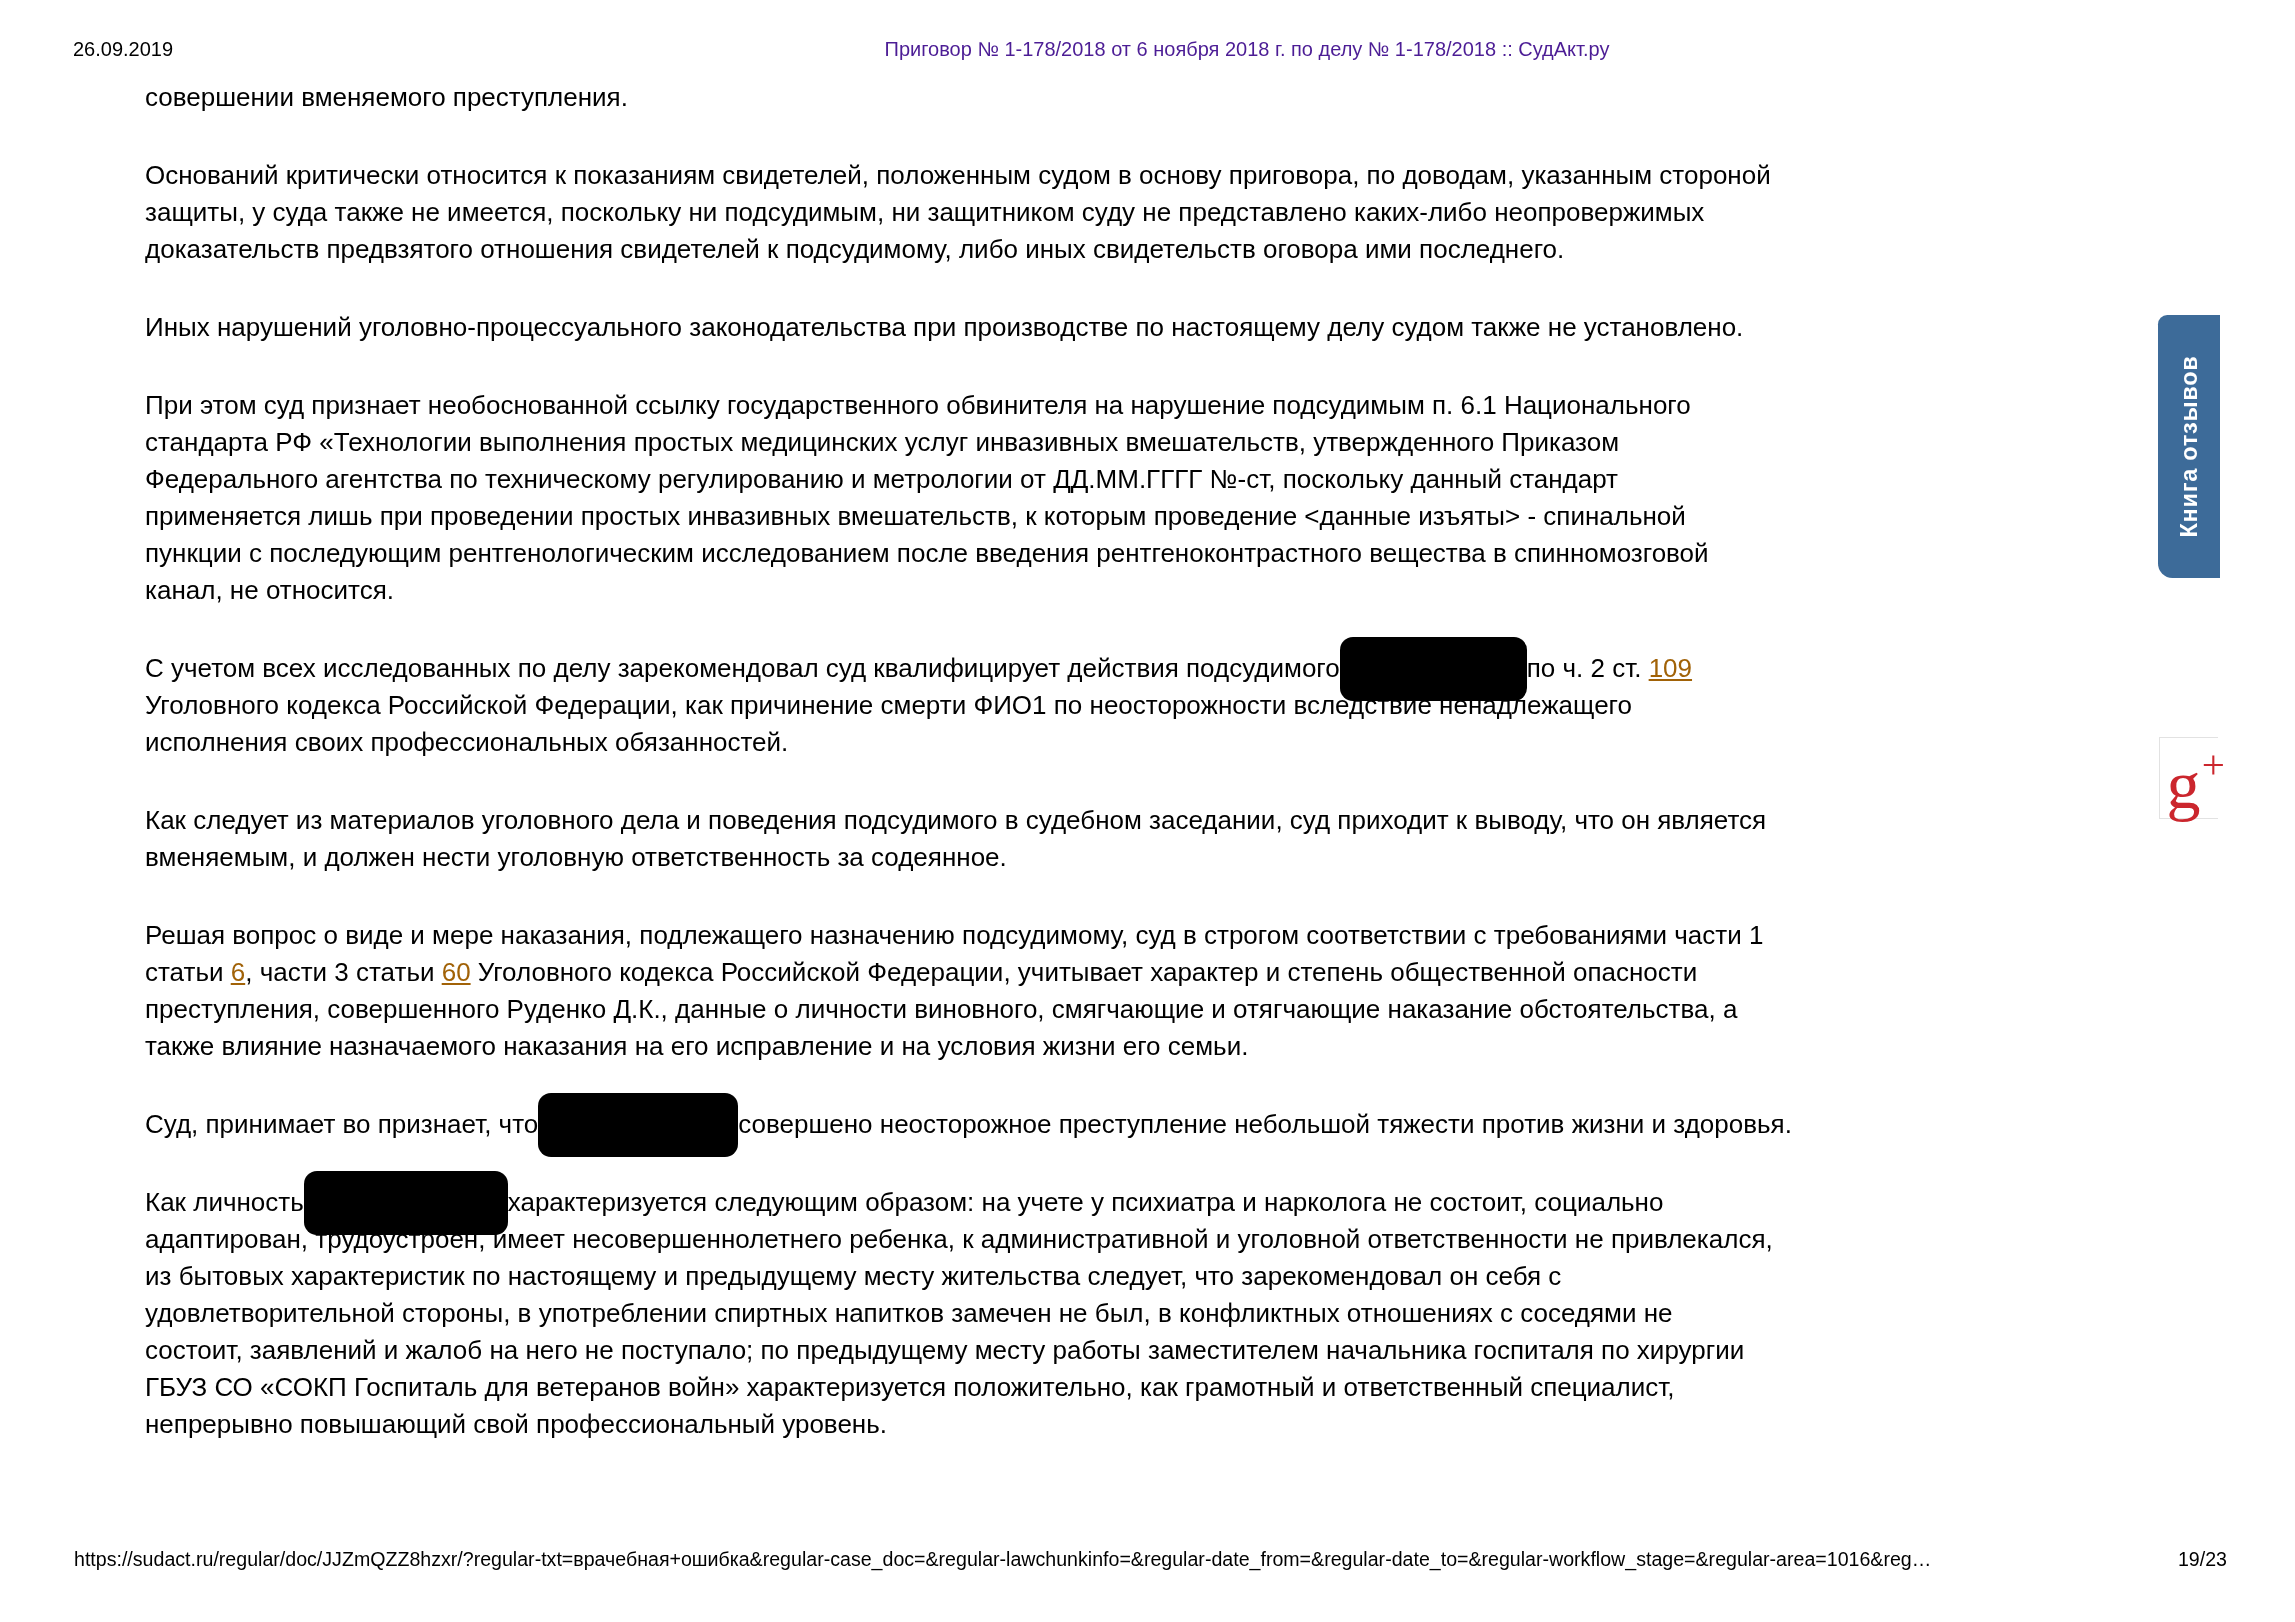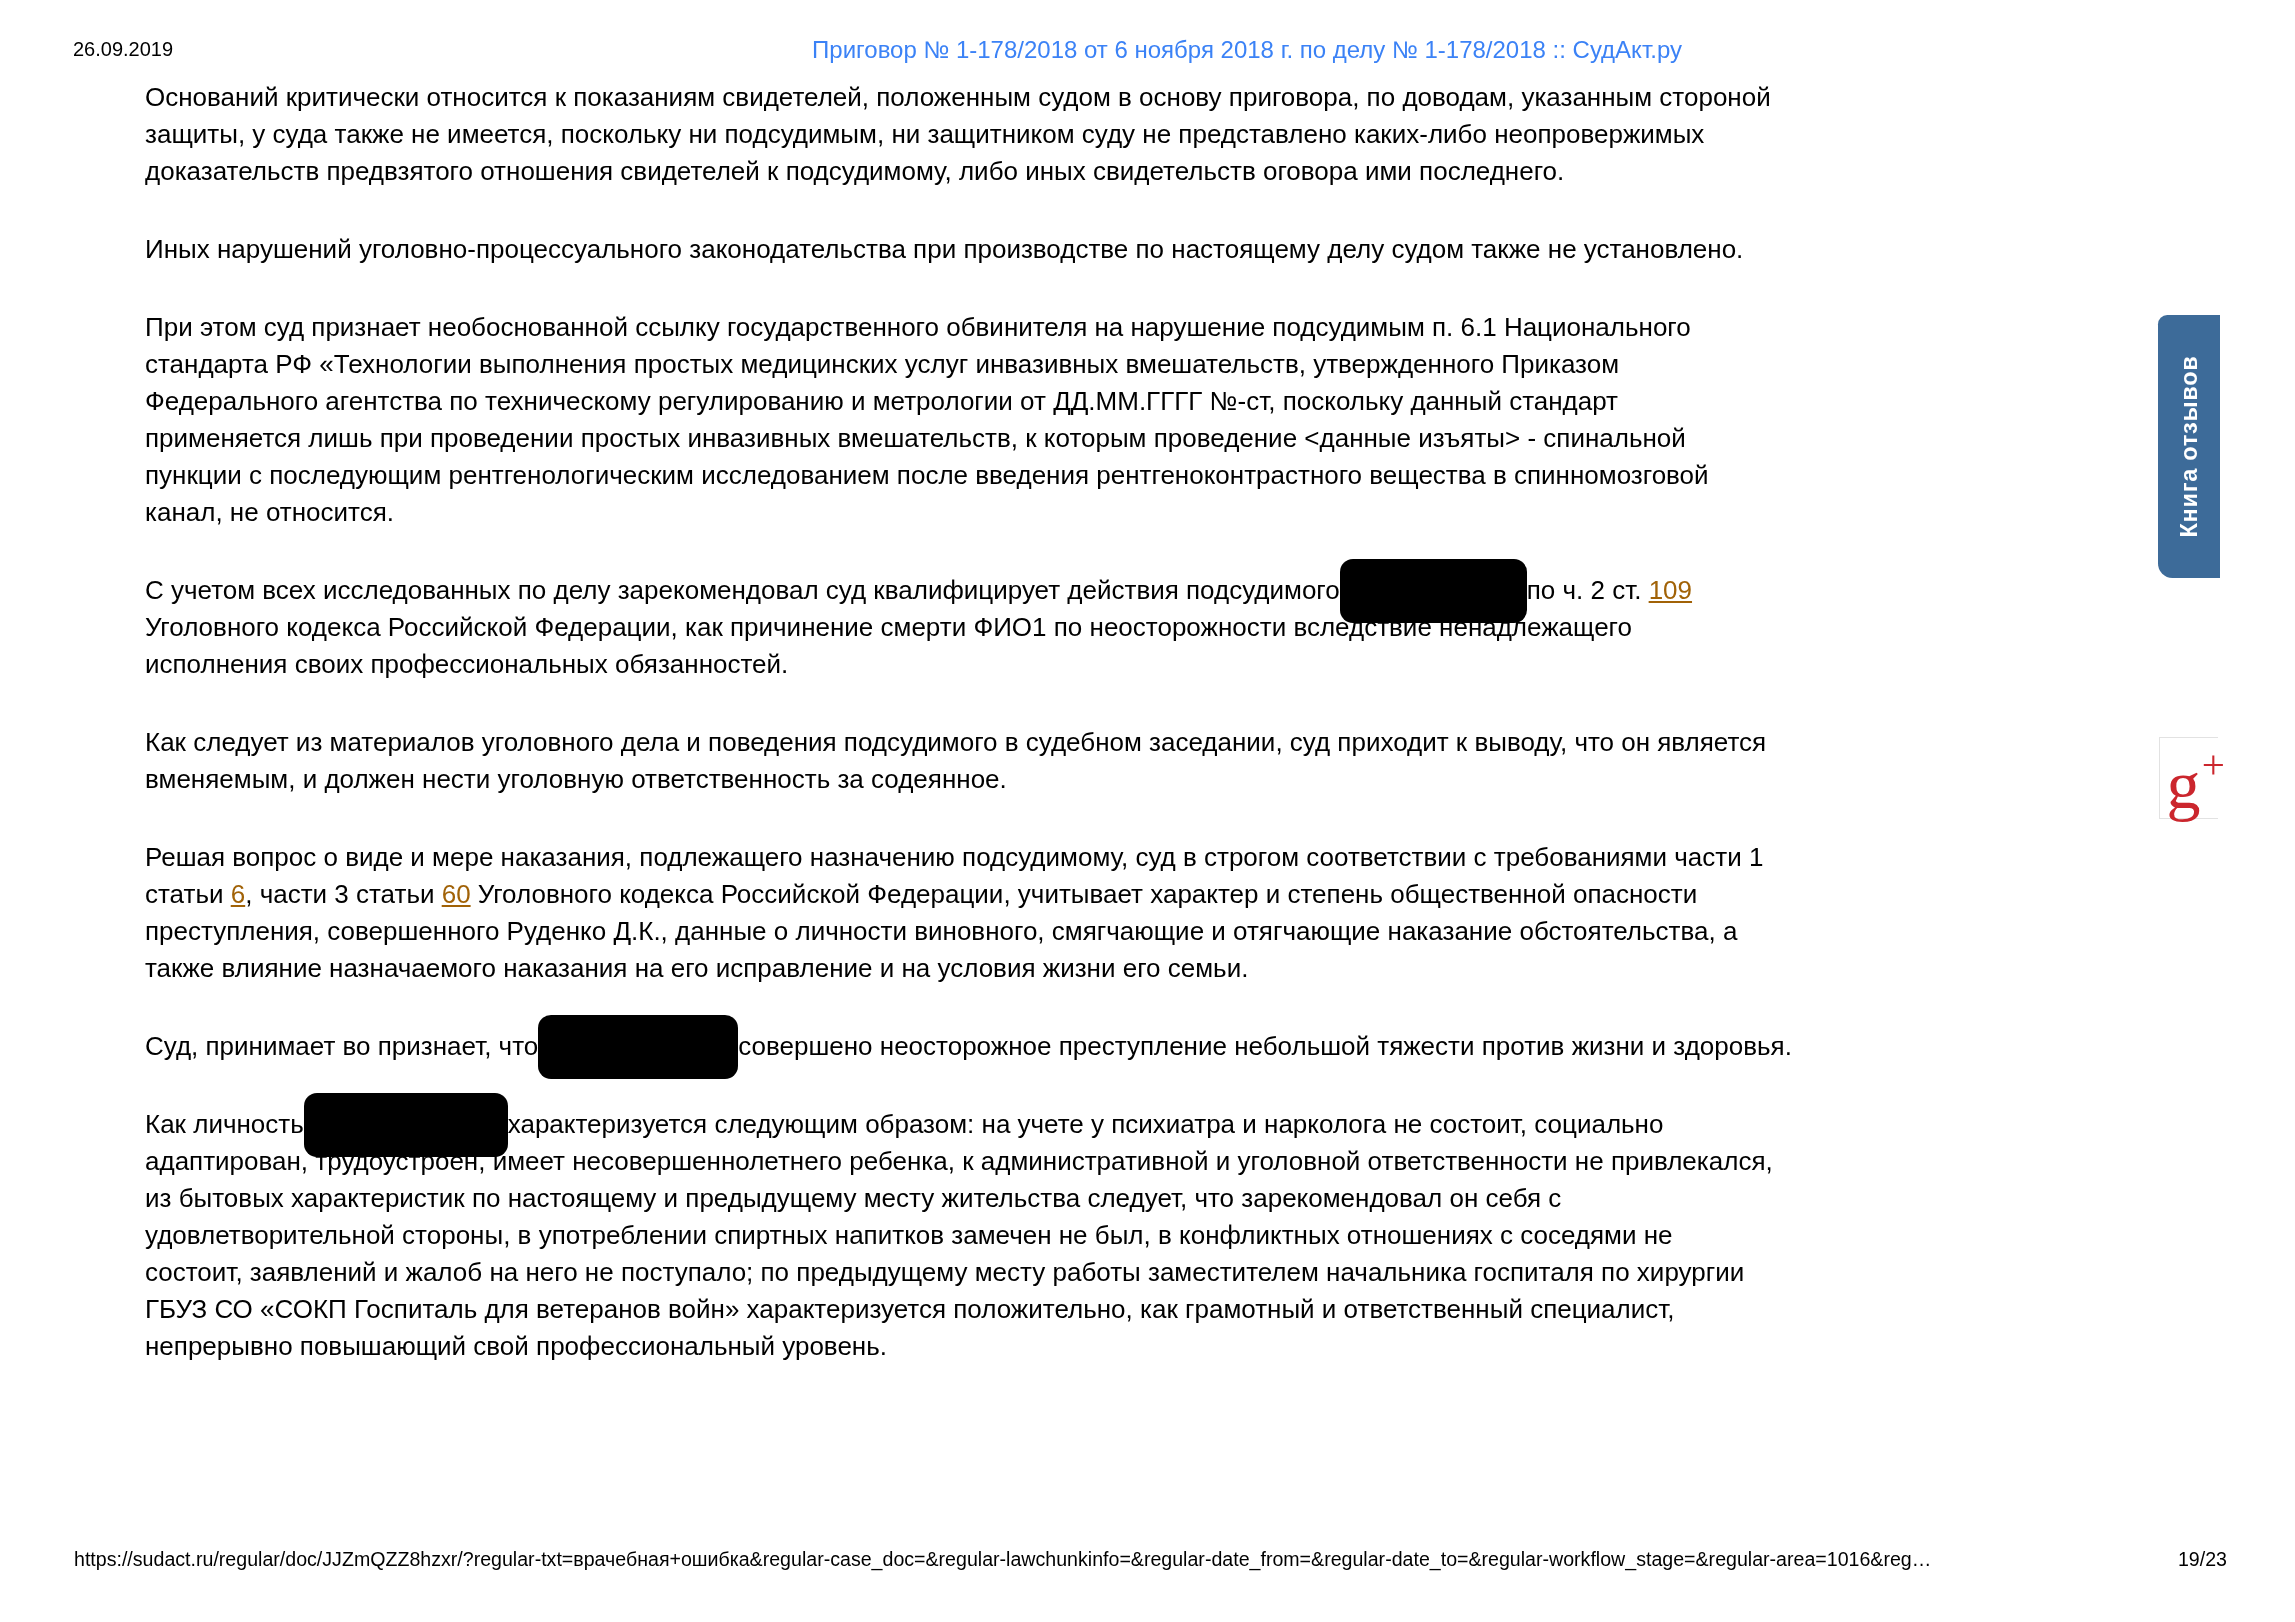--- a/index.html
+++ b/index.html
@@ -15,21 +15,21 @@
 
   
   .hdr-date {
     position: absolute; top: 38px; left: 73px;
     font-size: 20px; line-height: 23.6px; color: #000;
     white-space: nowrap;
   }
   .hdr-title {
     position: absolute; top: 38px; left: 1247px;
     transform: translateX(-50%);
-    font-size: 24px; line-height: 23.6px; color: #3b82f6;
+    font-size: 20px; line-height: 23.6px; color: #4c1d95;
     white-space: nowrap;
   }
   .footer {
     position: absolute; top: 1548px; left: 74px; right: 68px;
     display: flex; justify-content: space-between; align-items: center;
     font-size: 19.6px; line-height: 23.6px; color: #000;
   }
   .footer .url { white-space: nowrap; overflow: hidden; max-width: 2074px; }
   .footer .pagenum { white-space: nowrap; margin-left: 26px; }
 
@@ -100,20 +100,21 @@
 </head>
 <body>
 
 <div class="page">
 
   <div class="hdr-date">26.09.2019</div>
   <div class="hdr-title">Приговор № 1-178/2018 от 6 ноября 2018 г. по делу № 1-178/2018 :: СудАкт.ру</div>
 
   <main class="content">
 
+    <p><span>совершении вменяемого преступления.</span></p>
 
     <p><span>Оснований критически относится к показаниям свидетелей, положенным судом в основу приговора, по доводам, указанным стороной
 защиты, у суда также не имеется, поскольку ни подсудимым, ни защитником суду не представлено каких-либо неопровержимых
 доказательств предвзятого отношения свидетелей к подсудимому, либо иных свидетельств оговора ими последнего.</span></p>
 
     <p><span>Иных нарушений уголовно-процессуального законодательства при производстве по настоящему делу судом также не установлено.</span></p>
 
     <p><span>При этом суд признает необоснованной ссылку государственного обвинителя на нарушение подсудимым п. 6.1 Национального
 стандарта РФ «Технологии выполнения простых медицинских услуг инвазивных вмешательств, утвержденного Приказом
 Федерального агентства по техническому регулированию и метрологии от ДД.ММ.ГГГГ №-ст, поскольку данный стандарт

